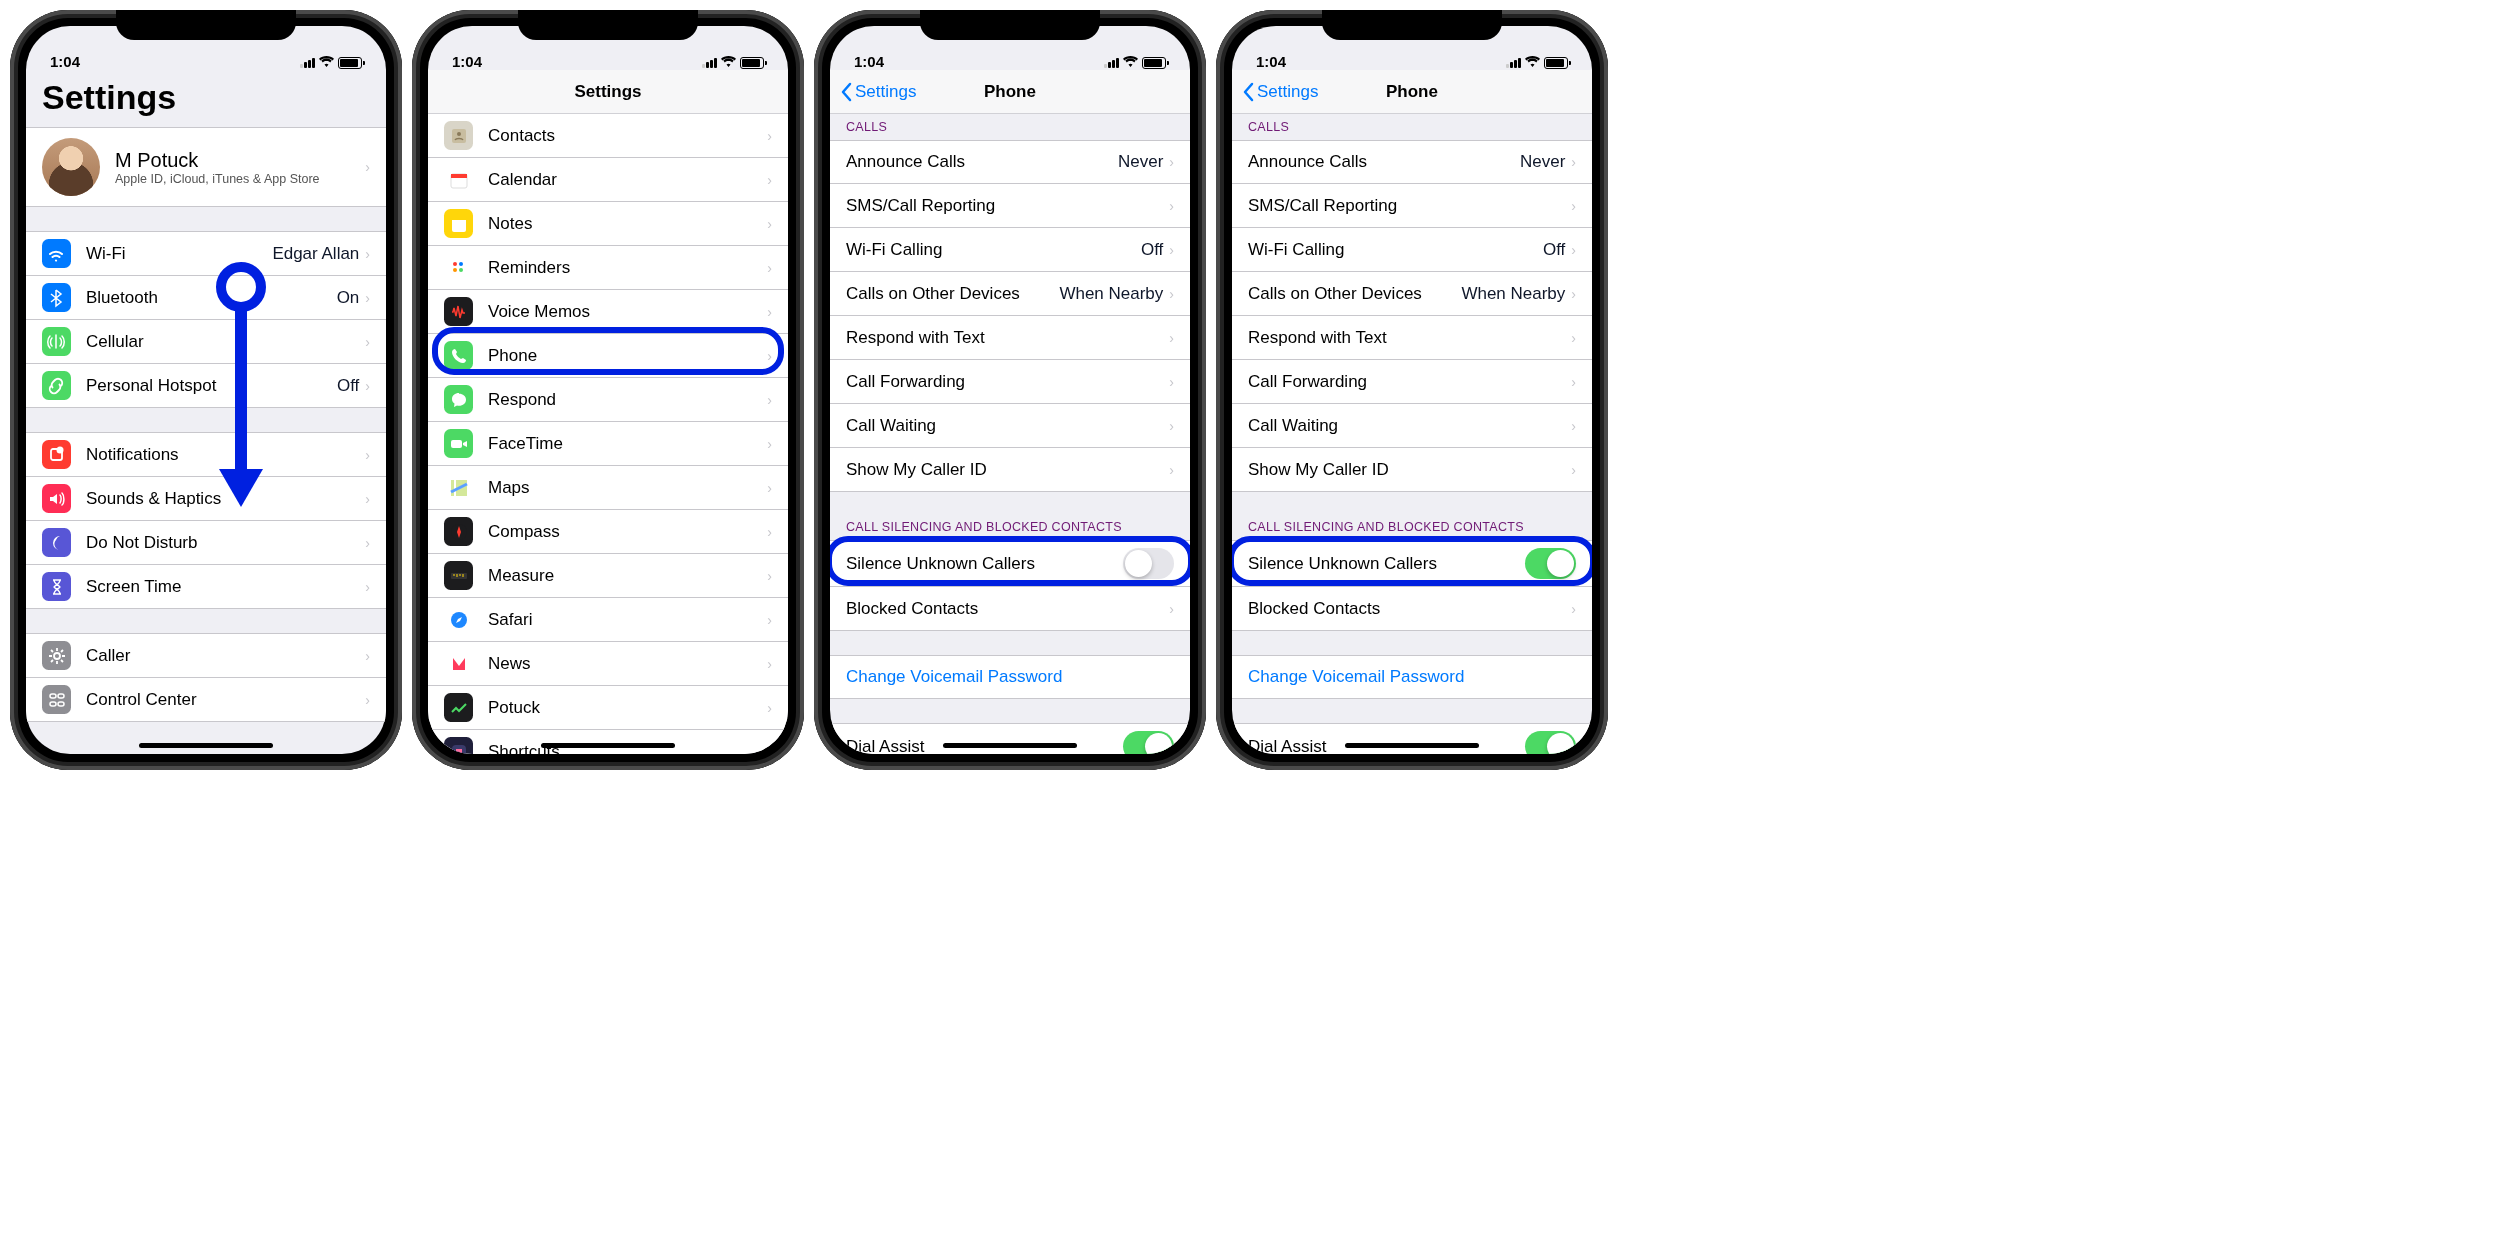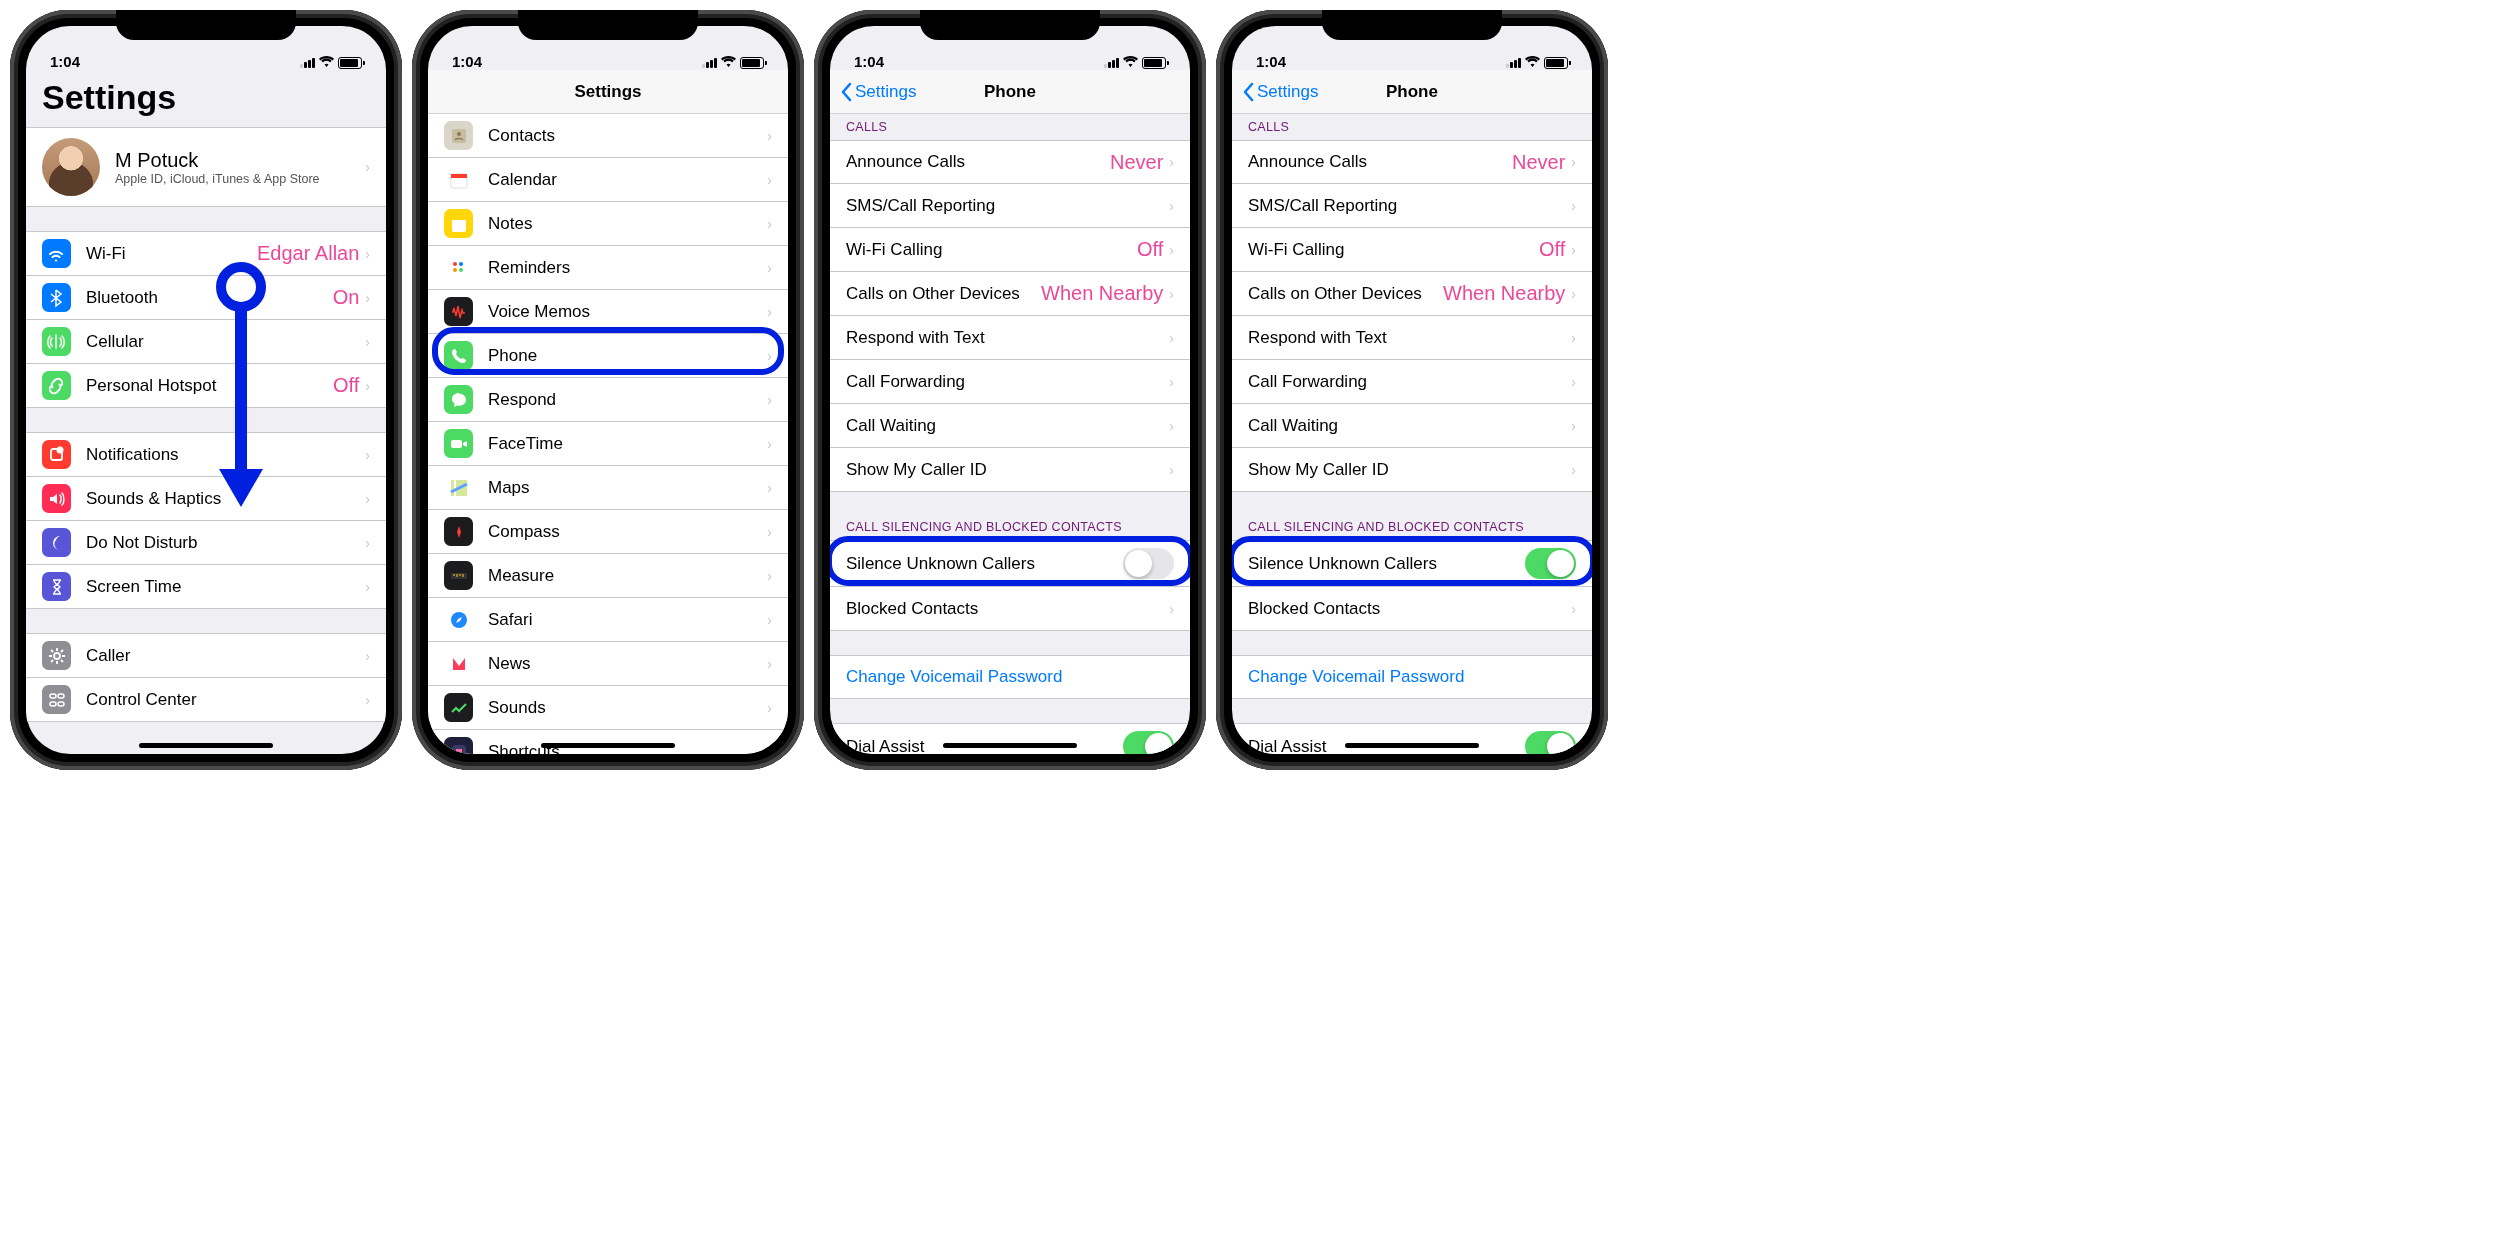--- a/index.html
+++ b/index.html
@@ -22,21 +22,21 @@
 .nav-back { position:absolute; left:10px; display:flex; align-items:center; color:#007aff; font-size:17px; }
 .nav-back svg { margin-right:3px; }
 .group { margin-top: 24px; }
 .group.first { margin-top: 0; }
 .group-header { font-size:12.5px; color:#701a75; padding: 6px 16px; text-transform: uppercase; letter-spacing:0.3px; }
 .row { display:flex; align-items:center; background:#fff; min-height:44px; padding: 7px 16px; border-bottom: 0.5px solid #c8c7cc; position:relative; }
 .row:first-child { border-top: 0.5px solid #c8c7cc; }
 .row .icon { width:29px; height:29px; border-radius:6.5px; margin-right:15px; display:flex; align-items:center; justify-content:center; flex-shrink:0; color:#fff; font-size:15px; }
 .row .label { flex:1; font-size:17px; color:#000; }
 .row .label.link { color:#007aff; }
-.row .value { font-size:20px; color:#ec4899; margin-right:6px; }
+.row .value { font-size:17px; color:#0f172a; margin-right:6px; }
 .row .chev { color:#c7c7cc; font-size:14px; }
 .profile { padding: 10px 16px; }
 .avatar { width:58px; height:58px; border-radius:50%; background: linear-gradient(#c49b7a,#a77854); margin-right:15px; overflow:hidden; position:relative; flex-shrink:0; }
 .avatar:after{content:"";position:absolute;inset:0;background:radial-gradient(circle at 50% 35%, #f0d0b0 25%, transparent 26%), radial-gradient(circle at 50% 80%, #5a3d2a 40%, transparent 41%);}
 .profile .name { font-size:20px; }
 .profile .sub { font-size:12.5px; color:#555; }
 .toggle { width:51px; height:31px; border-radius:16px; background:#e5e5ea; position:relative; transition:.2s; flex-shrink:0;}
 .toggle .knob { position:absolute; width:27px; height:27px; background:#fff; border-radius:50%; top:2px; left:2px; box-shadow:0 2px 4px rgba(0,0,0,.25); transition:.2s;}
 .toggle.on { background:#4cd964; }
 .toggle.on .knob { left:22px; }
@@ -350,21 +350,21 @@
             </span>
             <span class="label">News</span>
             <span class="chev">›</span>
           </div>
           <div class="row">
             <span class="icon" style="background: rgb(28, 28, 30);">
               <svg width="20" height="20" viewBox="0 0 20 20">
                 <path d="M3 14l4-4 3 3 7-7" stroke="#4cd964" stroke-width="2" fill="none"></path>
               </svg>
             </span>
-            <span class="label">Sounds</span>
+            <span class="label">Potuck</span>
             <span class="chev">›</span>
           </div>
           <div class="row">
             <span class="icon" style="background: rgb(31, 31, 58);">
               <svg width="20" height="20" viewBox="0 0 20 20">
                 <rect x="3" y="3" width="14" height="14" rx="4" fill="#3a3a6a"></rect>
                 <path d="M7 7h6v6H7z" fill="#ff6b9d"></path>
               </svg>
             </span>
             <span class="label">Shortcuts</span>

